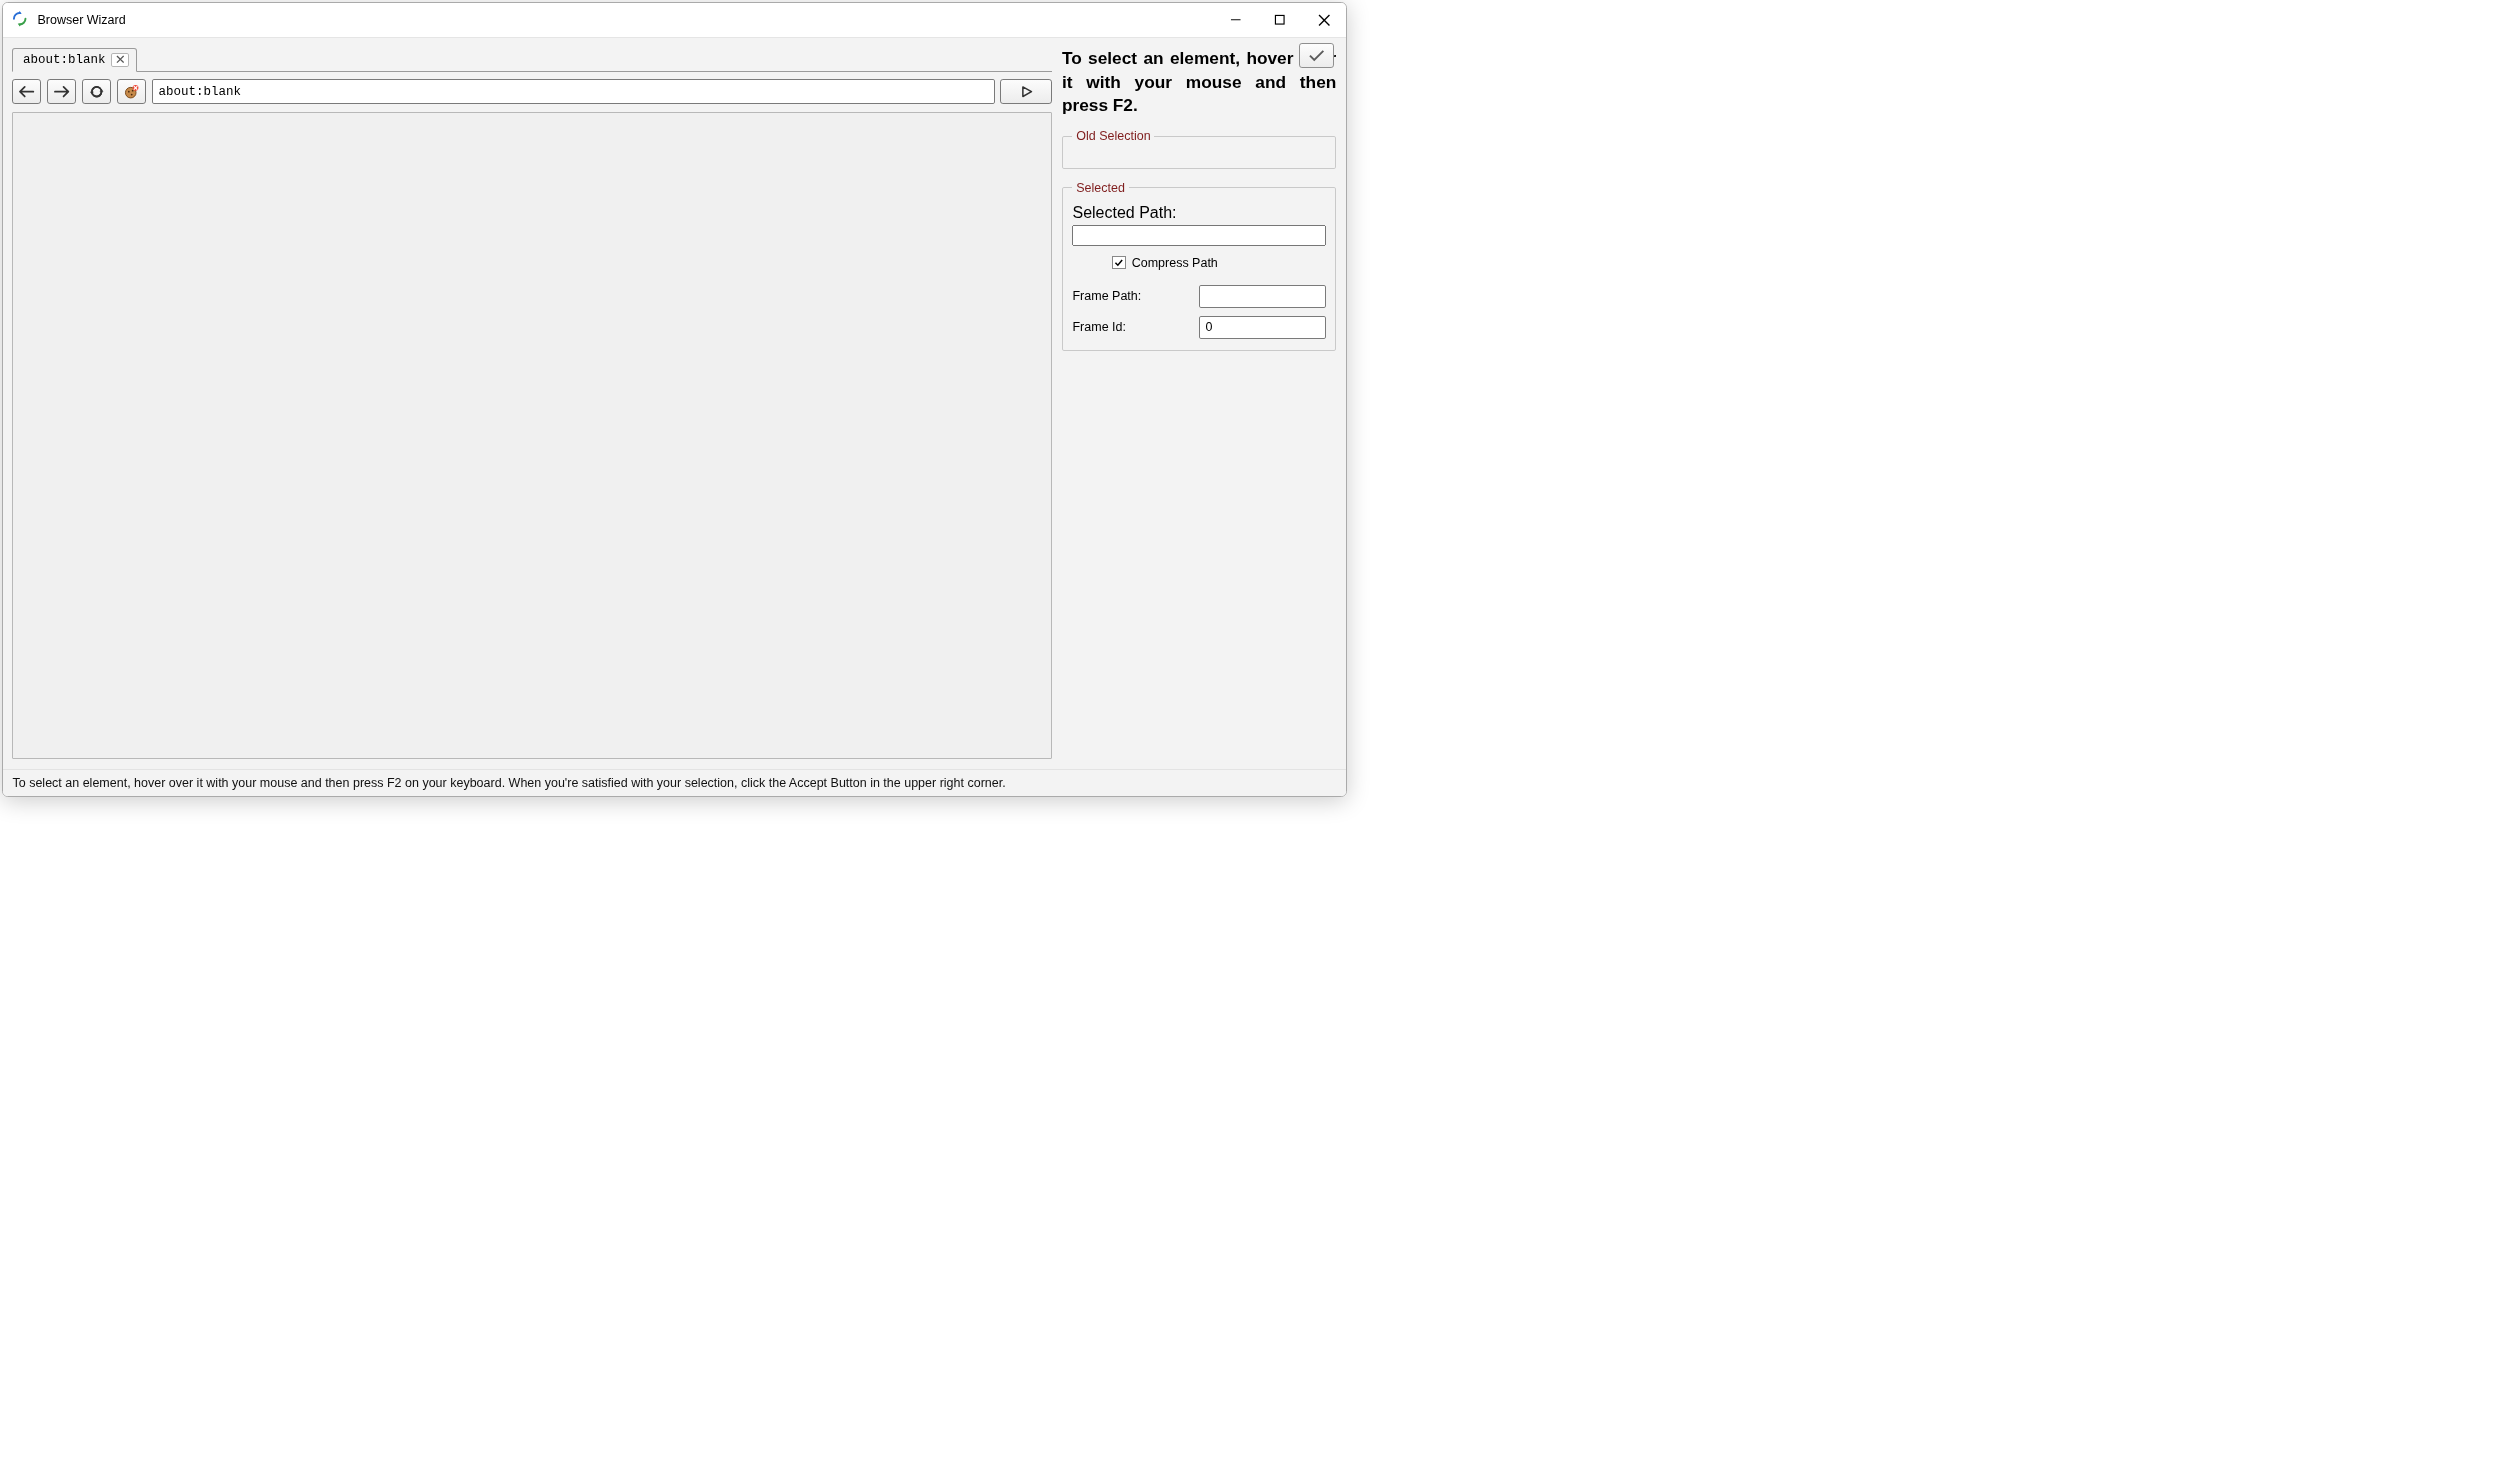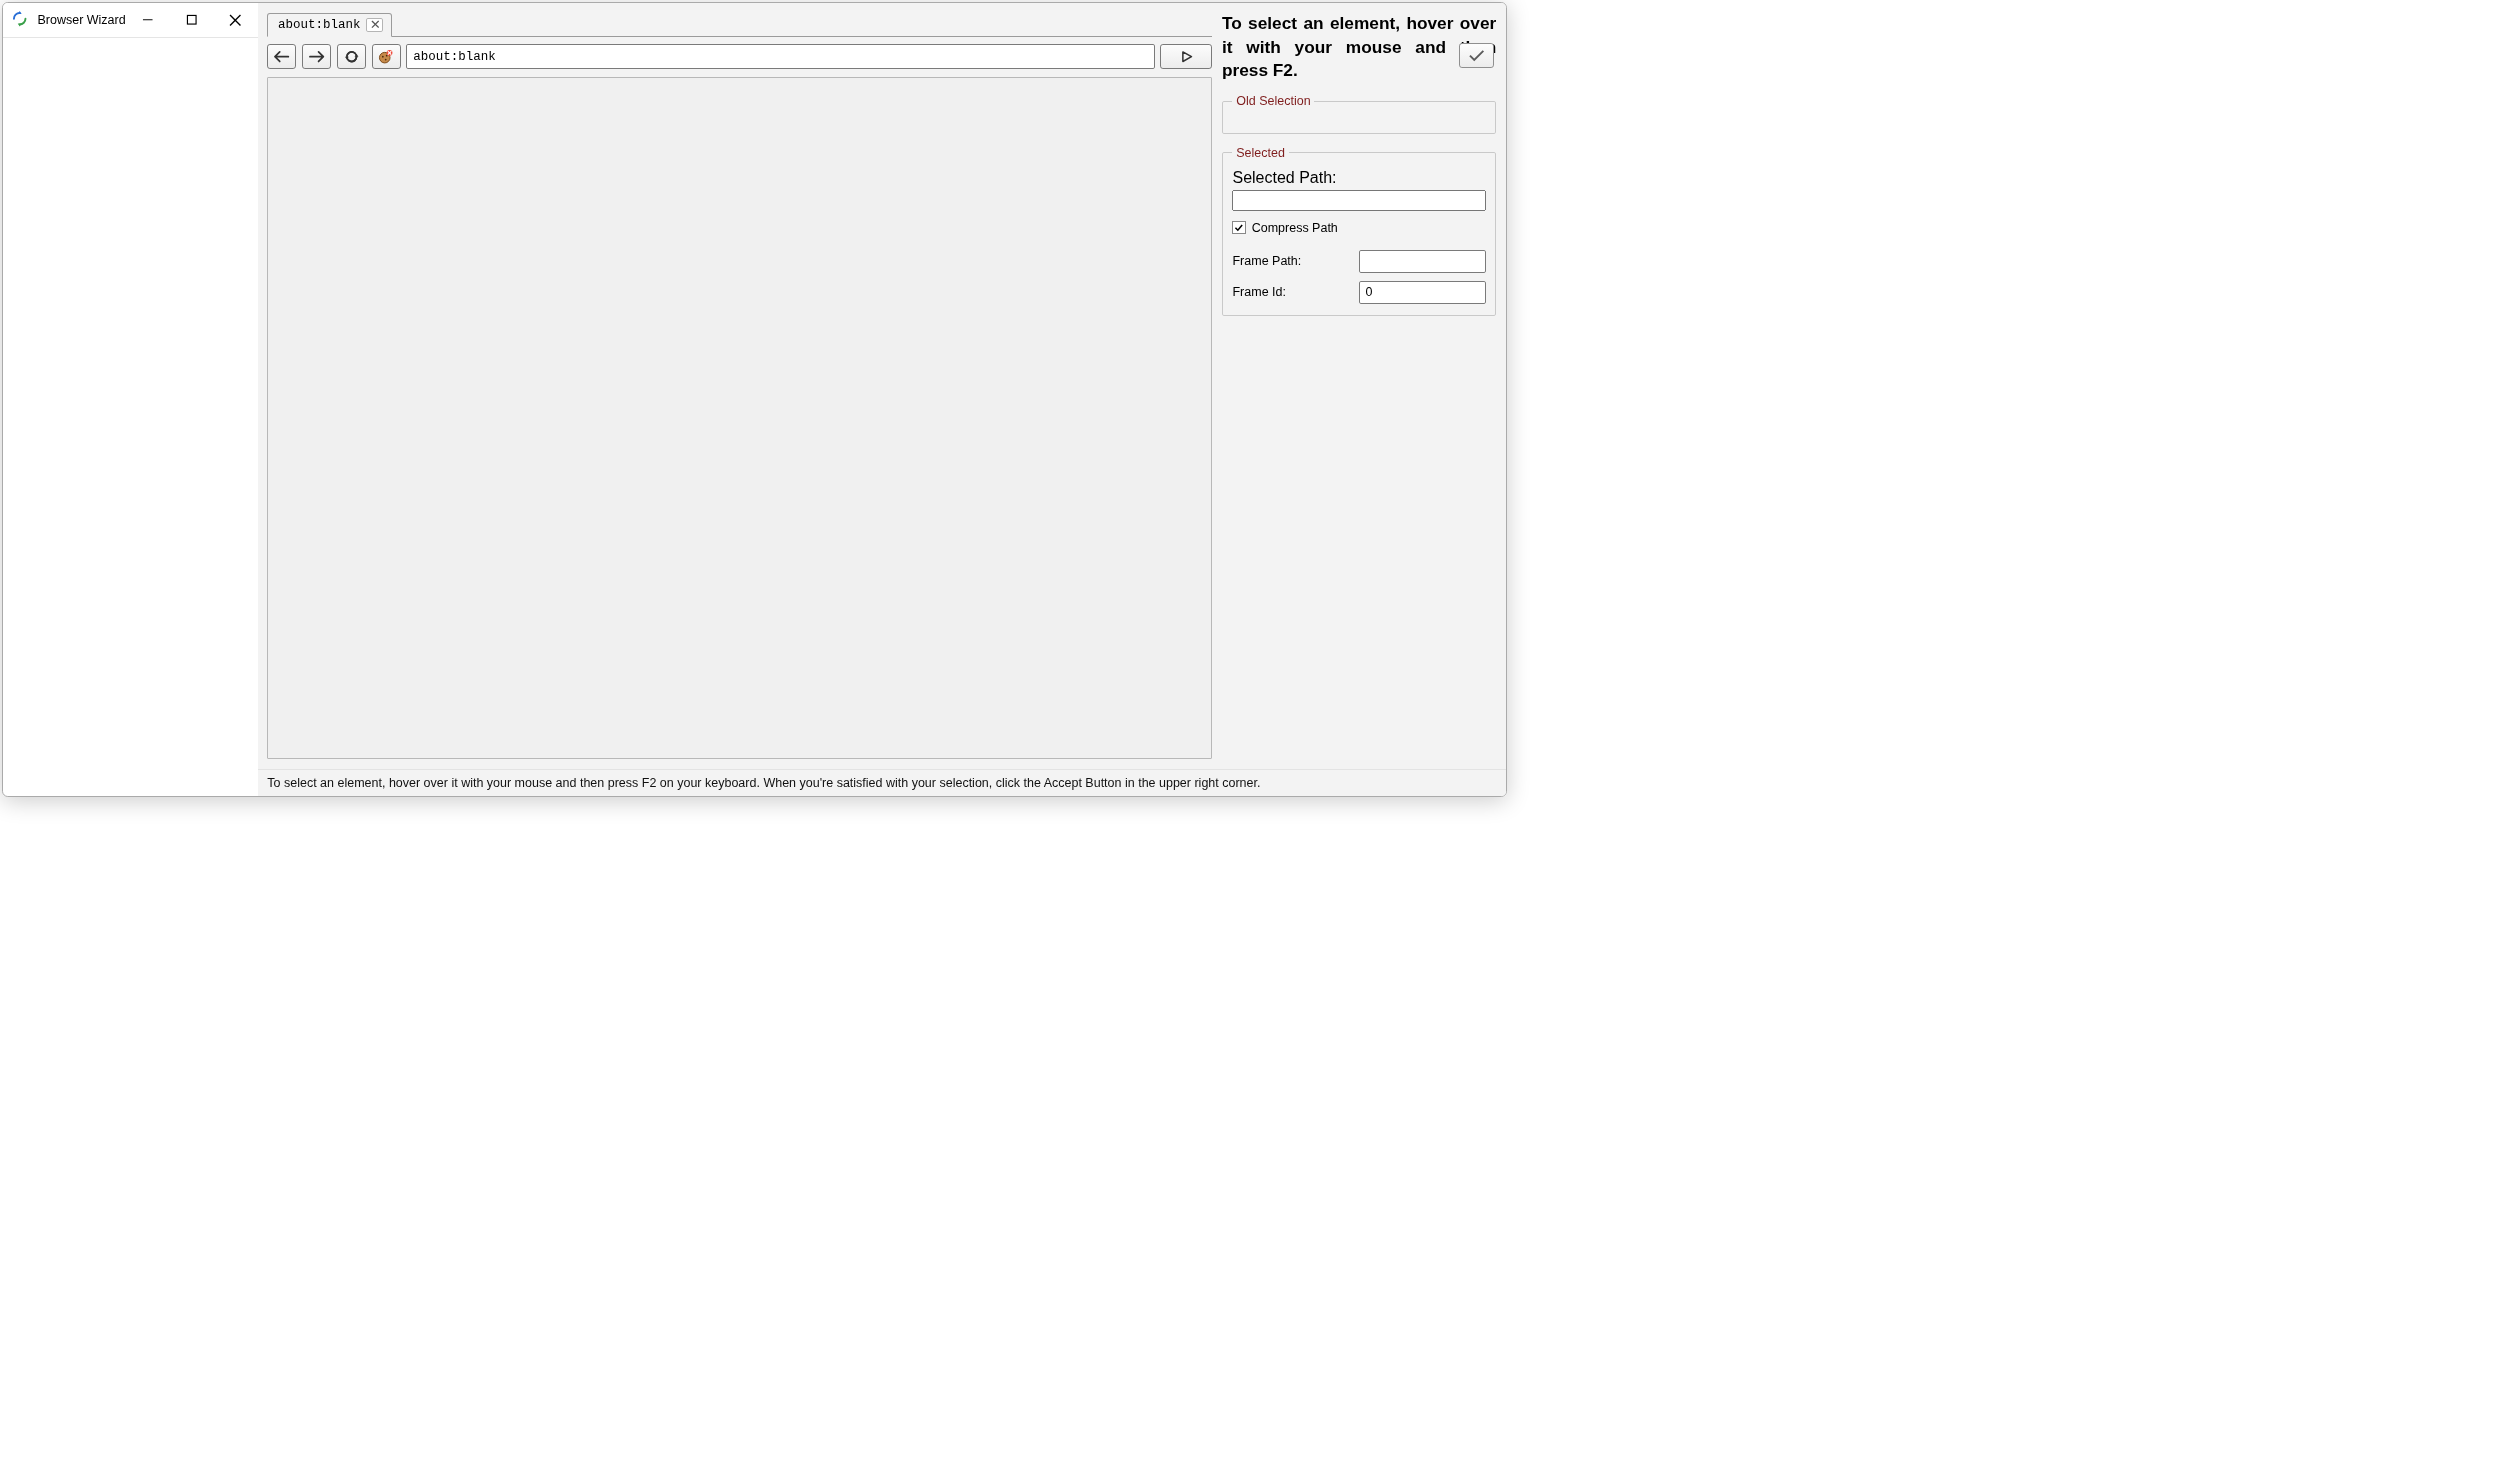--- a/index.html
+++ b/index.html
@@ -6,25 +6,25 @@
   html, body {
     margin: 0;
     padding: 0;
     font-family: "Segoe UI", Arial, sans-serif;
     font-size: 13.4px;
     background: #fff;
     color: #000;
     height: 100%;
   }
   .window {
-    width: 1505px;
+    width: 1345px;
     height: 795px;
     border: 1px solid #aaa;
     display: flex;
-    flex-direction: row;
+    flex-direction: column;
     position: relative;
     box-shadow: 0 3.8px 23px rgba(0,0,0,0.2);
     border-radius: 5.8px;
     overflow: hidden;
     margin: 1.9px;
   }
   
   .titlebar {
     height: 35px;
     display: flex;
@@ -187,21 +187,21 @@
     border: 1px solid #7a7a7a;
     background: #fff;
     padding: 0 5.8px;
     font-size: 12.5px;
     font-family: inherit;
     border-radius: 1.9px;
   }
   .full-input { width: 100%; margin-top: 2.9px; }
   .chk-row {
     display: flex; align-items: center; gap: 5.8px;
-    margin-top: 9.6px; font-size: 12.5px;
+    margin-top: 9.6px; font-size: 12.5px; margin-left: 40px;
   }
   .chk {
     width: 13.4px; height: 13.4px;
     border: 1px solid #888;
     background: #fff;
     display: flex; align-items: center; justify-content: center;
   }
   .chk svg { display: block; }
   
   .accept-area {

